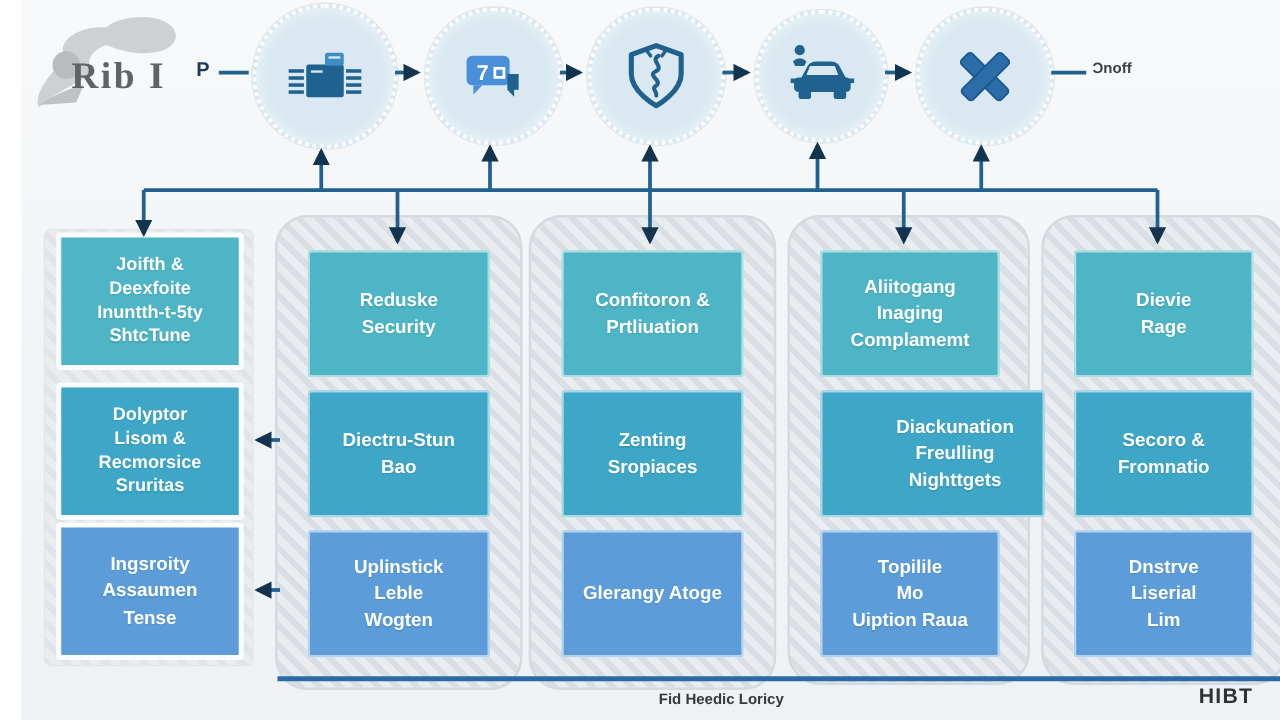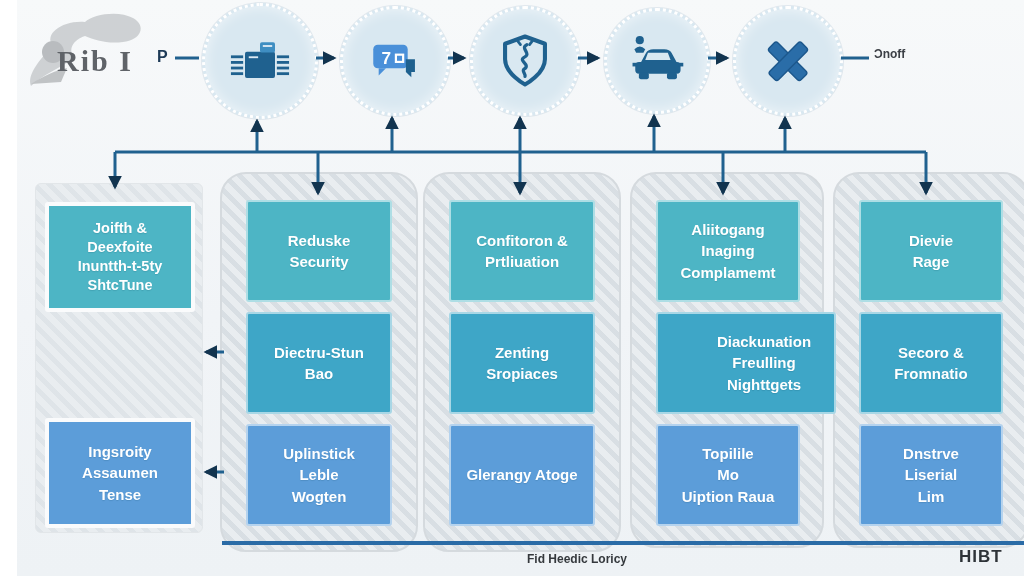--- a/index.html
+++ b/index.html
@@ -118,24 +118,28 @@
   </div>
 
   <div class="flow-label" style="left:857px;top:47px;font-size:12px;color:#3c4046;">Ɔnoff</div>
 
   <div class="panel flat" style="left:18px;top:183px;width:166px;height:348px;"></div>
   <div class="panel" style="left:203px;top:172px;width:194px;height:376px;"></div>
   <div class="panel" style="left:406px;top:172px;width:194px;height:376px;"></div>
   <div class="panel" style="left:613px;top:172px;width:190px;height:372px;"></div>
   <div class="panel" style="left:816px;top:172px;width:192px;height:372px;"></div>
 
-  <div class="box row1 bordered" style="left:28px;top:202px;width:142px;height:102px;font-size:14.5px;line-height:1.32;">Joifth &amp;
+  <div class="box row1 bordered" style="left:28px;top:186px;width:142px;height:102px;font-size:14.5px;line-height:1.32;">Joifth &amp;
 Deexfoite
 Inuntth-t-5ty
 ShtcTune</div>
+  <div class="box row2 bordered" style="left:28px;top:306px;width:142px;height:102px;font-size:14.5px;line-height:1.32;">Dolyptor
+Lisom &amp;
+Recmorsice
+Sruritas</div>
   <div class="box row3 bordered" style="left:28px;top:418px;width:142px;height:102px;">Ingsroity
 Assaumen
 Tense</div>
 
   <div class="box row1 thin-border" style="left:229px;top:200px;width:142px;height:98px;">Reduske
 Security</div>
   <div class="box row2 thin-border" style="left:229px;top:312px;width:142px;height:98px;">Diectru-Stun
 Bao</div>
   <div class="box row3 thin-border" style="left:229px;top:424px;width:142px;height:98px;">Uplinstick
 Leble

